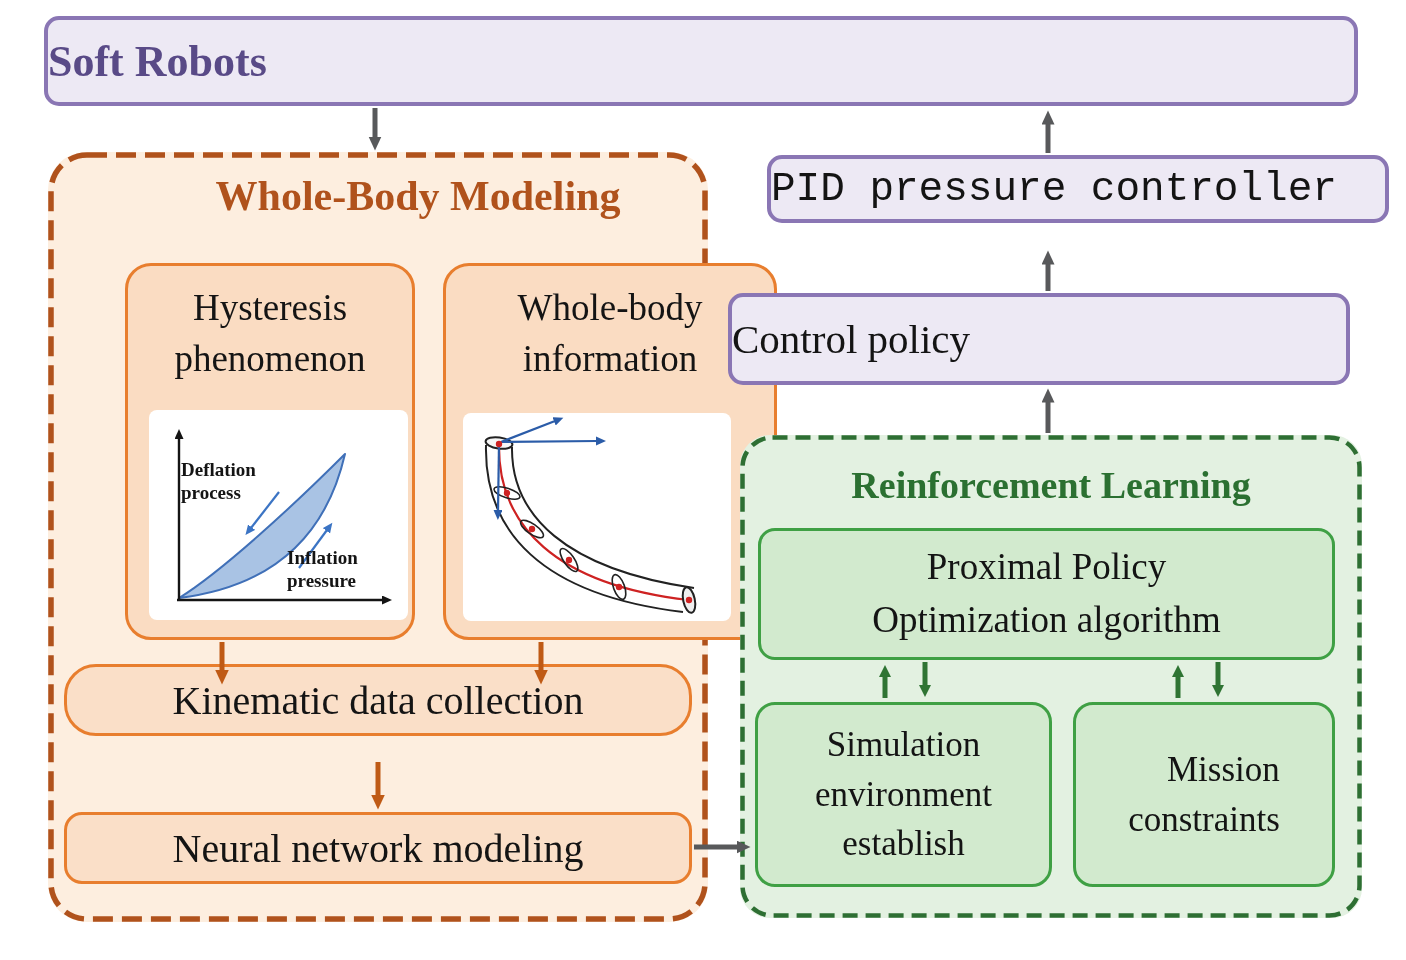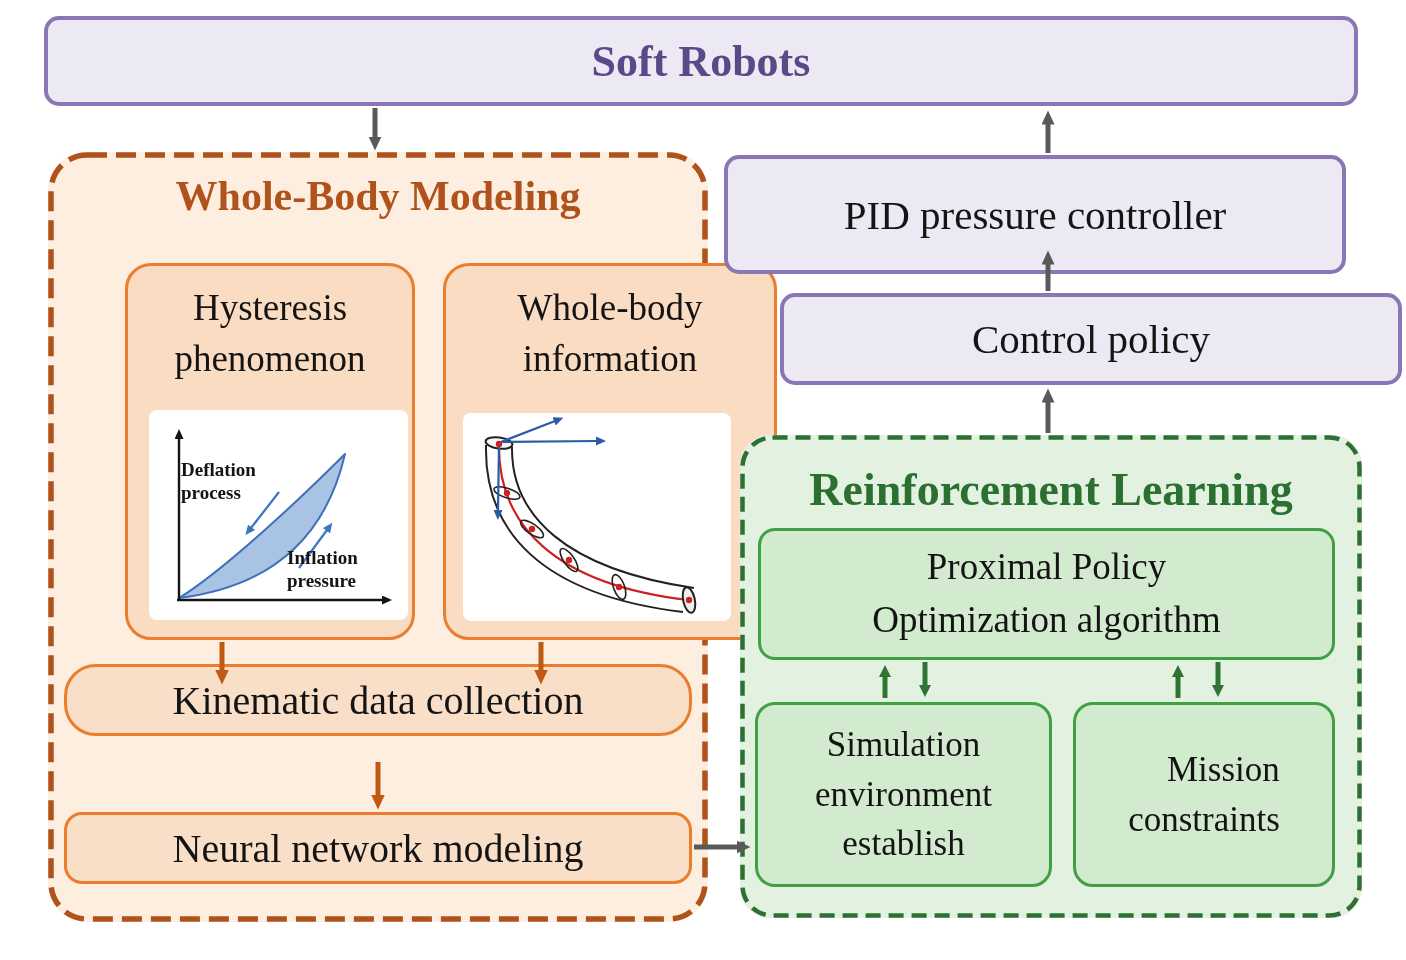--- a/index.html
+++ b/index.html
@@ -3,34 +3,34 @@
 <meta charset="utf-8">
 <style>
   html,body { margin:0; padding:0; background:#ffffff; }
   .canvas {
     position:relative; width:1406px; height:960px; background:#ffffff;
     font-family:"Liberation Serif","DejaVu Serif",serif; overflow:hidden;
   }
   
   .pbox {
     position:absolute; background:#EDE9F4; border:4px solid #8A76B4;
-    border-radius:15px; display:flex; align-items:center; justify-content:center;
+    border-radius:15px; display:flex; align-items:center; 
     font-size:41px; color:#141414; box-sizing:border-box; text-align:center;
   }
   #soft-robots { left:44px; top:16px; width:1314px; height:90px;
     font-weight:bold; font-size:44px; color:#594A87; }
-  #pid-box     { left:724px; top:155px; width:622px; height:119px; }
-  #control-box { left:780px; top:293px; width:622px; height:92px; }
+  #pid-box     { left:767px; top:155px; width:622px; height:68px;font-family:Liberation Mono, monospace; }
+  #control-box { left:728px; top:293px; width:622px; height:92px; }
 
   
   #wbm { position:absolute; left:48px; top:152px; width:660px; height:770px;
     background:#FDEEDF; border-radius:38px; }
   .dashsvg { position:absolute; left:0; top:0; width:100%; height:100%; }
   #wbm-title { position:absolute; left:0; top:20px; width:100%; text-align:center;
-    font-weight:bold; font-size:42px; color:#B0521C; }
+    font-weight:bold; font-size:42px; color:#B0521C;padding-left:40px; }
   .obox {
     position:absolute; background:#FADCC2; border:3px solid #E87E2E;
     border-radius:26px; box-sizing:border-box;margin-left:48px;
   }
   #hyst-box { left:29px;  top:111px; width:290px; height:377px; }
   #info-box { left:347px; top:111px; width:334px; height:377px; }
   .olabel { position:absolute; left:0; top:16px; width:100%; text-align:center;
     font-size:37px; color:#141414; line-height:1.38; white-space:pre-line; }
   .whitepanel { position:absolute; background:#ffffff; border-radius:8px; overflow:hidden; }
   #hyst-white { left:21px; top:144px; width:259px; height:210px; }
@@ -45,21 +45,21 @@
     display:flex; align-items:center; justify-content:center;
     font-size:40px; color:#141414; box-sizing:border-box;
   }
   #kinematic-box { top:512px;border-radius:32px; }
   #neural-box    { top:660px;border-radius:18px; }
 
   
   #rl { position:absolute; left:740px; top:435px; width:622px; height:483px;
     background:#E3F1E1; border-radius:30px; }
   #rl-title { position:absolute; left:0; top:28px; width:100%; text-align:center;
-    font-weight:bold; font-size:46px; color:#2B7031; }
+    font-weight:bold; font-size:38px; color:#2B7031; }
   .gbox {
     position:absolute; background:#D2EACE; border:3px solid #3FA044;
     border-radius:20px; display:flex; align-items:center; justify-content:center;
     text-align:center; font-size:36px; color:#141414; line-height:1.42;
     white-space:pre-line; box-sizing:border-box;
   }
   #ppo-box     { left:18px;  top:93px;  width:577px; height:132px; border-radius:17px; font-size:37px; }
   #sim-box     { left:15px;  top:267px; width:297px; height:185px; font-size:35px; }
   #mission-box { left:333px; top:267px; width:262px; height:185px; font-size:35px;text-align:right; }
 

